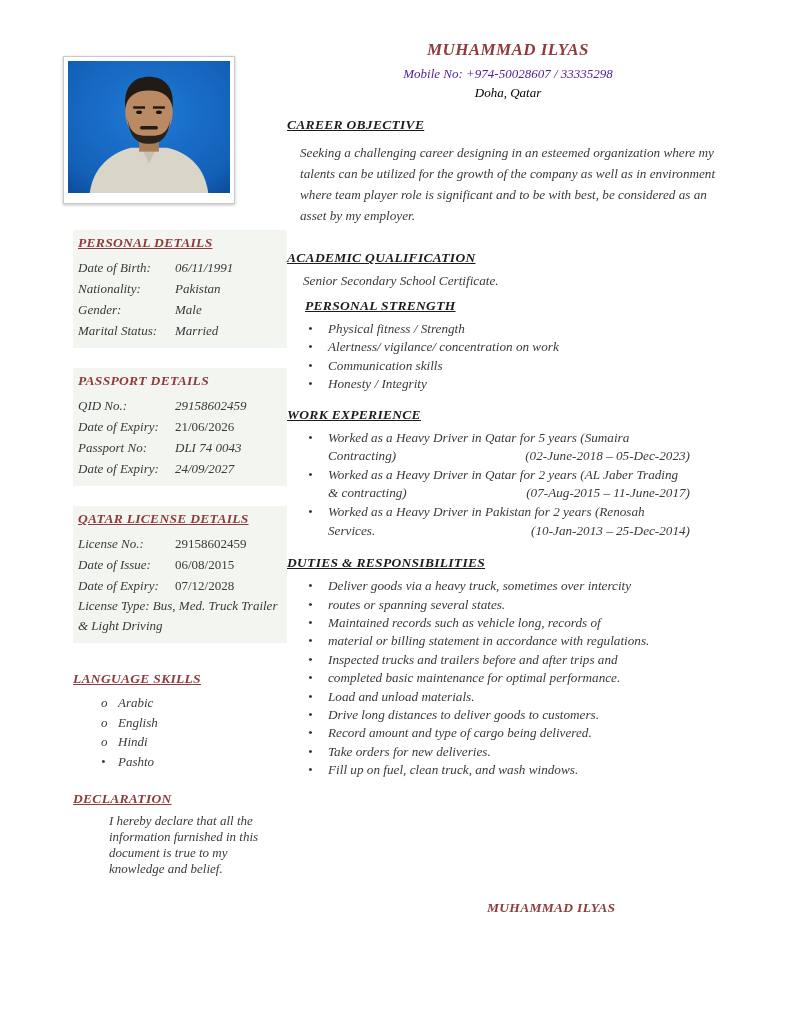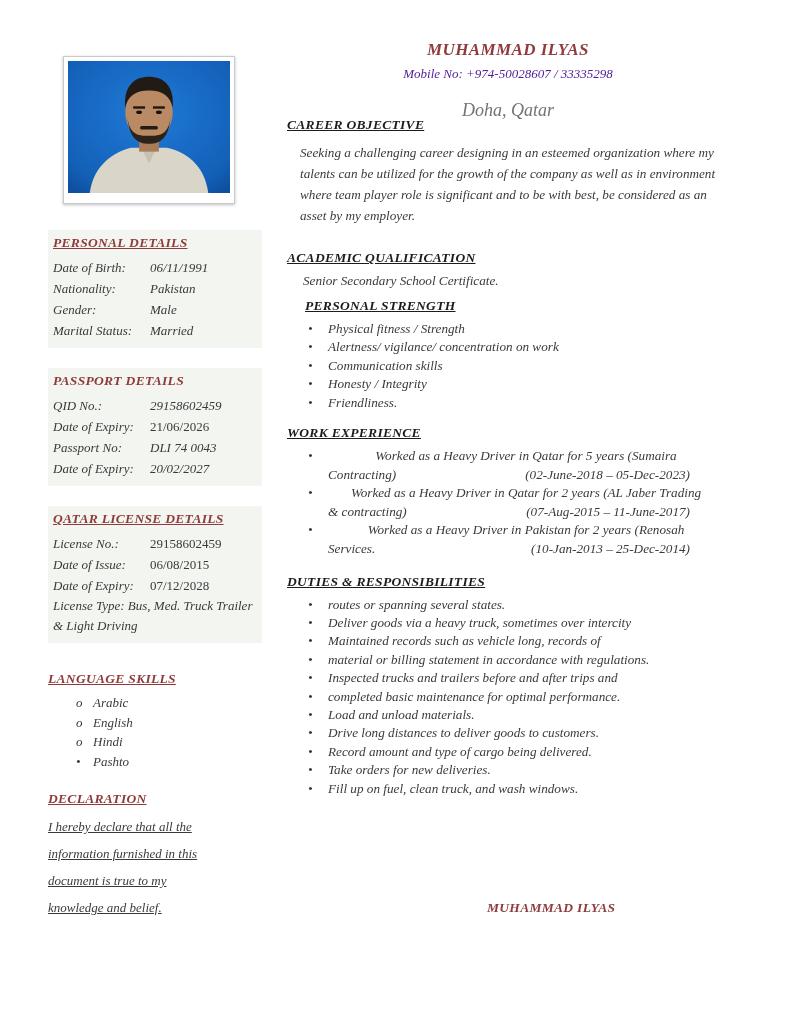--- a/index.html
+++ b/index.html
@@ -22,61 +22,61 @@
     padding:4px 4px 10px 4px;
     box-sizing:border-box;
   }
   .photo-frame svg{display:block;width:100%;height:100%;}
   
   .header{position:absolute;left:300px;top:40px;width:416px;text-align:center;}
   .person-name{
     color:#8f3b3b;font-weight:bold;font-size:17px;letter-spacing:.4px;
   }
   .contact-line{font-size:13px;color:#4c1d95;margin-top:6px;}
-  .location-line{font-size:18px;color:#737373;margin-top:18px;}
+  .location-line{font-size:13px;color:#000000;margin-top:3px;}
   
   .h-black{
     color:#1c1c1c;font-size:13.5px;font-weight:600;
     text-decoration:underline;letter-spacing:.3px;
   }
   .h-red{
     color:#8f3b3b;font-size:13.5px;font-weight:600;letter-spacing:.3px;
   }
   .h-red.u{text-decoration:underline;}
   
-  .left-col{position:absolute;left:48px;top:230px;width:214px;font-size:13px;}
+  .left-col{position:absolute;left:73px;top:230px;width:214px;font-size:13px;}
   .box{background:#f2f5f0;padding:5px 4px 7px 5px;}
   .lsec{margin-bottom:20px;}
   .lsec .h-red,.lsec .h-black{display:block;margin-bottom:6px;}
   .kv{display:flex;line-height:21px;}
   .kv .k{width:97px;flex:0 0 97px;}
   .kv .v{flex:1;}
   .upright{font-style:normal;}
   .kv-wrap{line-height:20px;}
   .lang-item{display:flex;line-height:19.5px;padding-left:28px;}
   .lang-item .marker{width:17px;flex:0 0 17px;}
   .decl-text{
-    width:158px;line-height:27px;margin-top:4px;
-    text-decoration:underline;
+    width:158px;line-height:16px;margin-top:4px;
+    margin-left:36px;
   }
   
   .right-col{position:absolute;left:287px;top:117px;width:437px;font-size:13.2px;font-style:italic;}
   .objective-text{margin:9px 0 0 13px;width:424px;line-height:21px;}
   .rsec{margin-top:21px;}
   .academic-text{margin:7px 0 0 16px;}
   .sub-title{margin:9px 0 0 18px;display:inline-block;}
   ul.blist{list-style:none;margin:6px 0 0 18px;padding:0;}
   ul.blist li{
     position:relative;padding-left:23px;line-height:18.4px;
   }
   ul.blist li::before{
     content:"\2022";position:absolute;left:3px;top:0;color:#3a3a3a;
   }
   .work-list{margin:6px 0 0 18px;}
-  .work-item{position:relative;text-align:center;}
+  .work-item{position:relative;}
   .work-line1{position:relative;padding-left:23px;line-height:18.6px;}
   .work-line1::before{content:"\2022";position:absolute;left:3px;top:0;}
   .work-line2{
     display:flex;justify-content:space-between;
     padding-left:23px;padding-right:34px;line-height:18.6px;
   }
   
   .footer-sig{
     position:absolute;left:487px;top:900px;
     color:#8f3b3b;font-weight:bold;font-size:13.5px;letter-spacing:.3px;
@@ -155,21 +155,21 @@
       <div class="kv">
         <span class="k">Date of Expiry:</span>
         <span class="v upright">21/06/2026</span>
       </div>
       <div class="kv">
         <span class="k">Passport No:</span>
         <span class="v">DLI 74 0043</span>
       </div>
       <div class="kv">
         <span class="k">Date of Expiry:</span>
-        <span class="v">20/02/2027</span>
+        <span class="v">24/09/2027</span>
       </div>
     </div>
 
     <div class="lsec box">
       <span class="h-red u">QATAR LICENSE DETAILS</span>
       <div class="kv">
         <span class="k">License No.:</span>
         <span class="v upright">29158602459</span>
       </div>
       <div class="kv">
@@ -222,21 +222,20 @@
 
     <div class="rsec" style="margin-top:24px;">
       <span class="h-black">ACADEMIC QUALIFICATION</span>
       <div class="academic-text">Senior Secondary School Certificate.</div>
       <span class="h-black sub-title">PERSONAL STRENGTH</span>
       <ul class="blist">
         <li>Physical fitness / Strength</li>
         <li>Alertness/ vigilance/ concentration on work</li>
         <li>Communication skills</li>
         <li>Honesty / Integrity</li>
-        <li>Friendliness.</li>
       </ul>
     </div>
 
     <div class="rsec" style="margin-top:13px;">
       <span class="h-black">WORK EXPERIENCE</span>
       <div class="work-list">
         <div class="work-item">
           <div class="work-line1">Worked as a Heavy Driver in Qatar for 5 years (Sumaira</div>
           <div class="work-line2">
             <span>Contracting)</span>
@@ -256,22 +255,22 @@
             <span>Services.</span>
             <span>(10-Jan-2013 – 25-Dec-2014)</span>
           </div>
         </div>
       </div>
     </div>
 
     <div class="rsec" style="margin-top:15px;">
       <span class="h-black">DUTIES &amp; RESPONSIBILITIES</span>
       <ul class="blist">
+        <li>Deliver goods via a heavy truck, sometimes over intercity</li>
         <li>routes or spanning several states.</li>
-        <li>Deliver goods via a heavy truck, sometimes over intercity</li>
         <li>Maintained records such as vehicle long, records of</li>
         <li>material or billing statement in accordance with regulations.</li>
         <li>Inspected trucks and trailers before and after trips and</li>
         <li>completed basic maintenance for optimal performance.</li>
         <li>Load and unload materials.</li>
         <li>Drive long distances to deliver goods to customers.</li>
         <li>Record amount and type of cargo being delivered.</li>
         <li>Take orders for new deliveries.</li>
         <li>Fill up on fuel, clean truck, and wash windows.</li>
       </ul>

